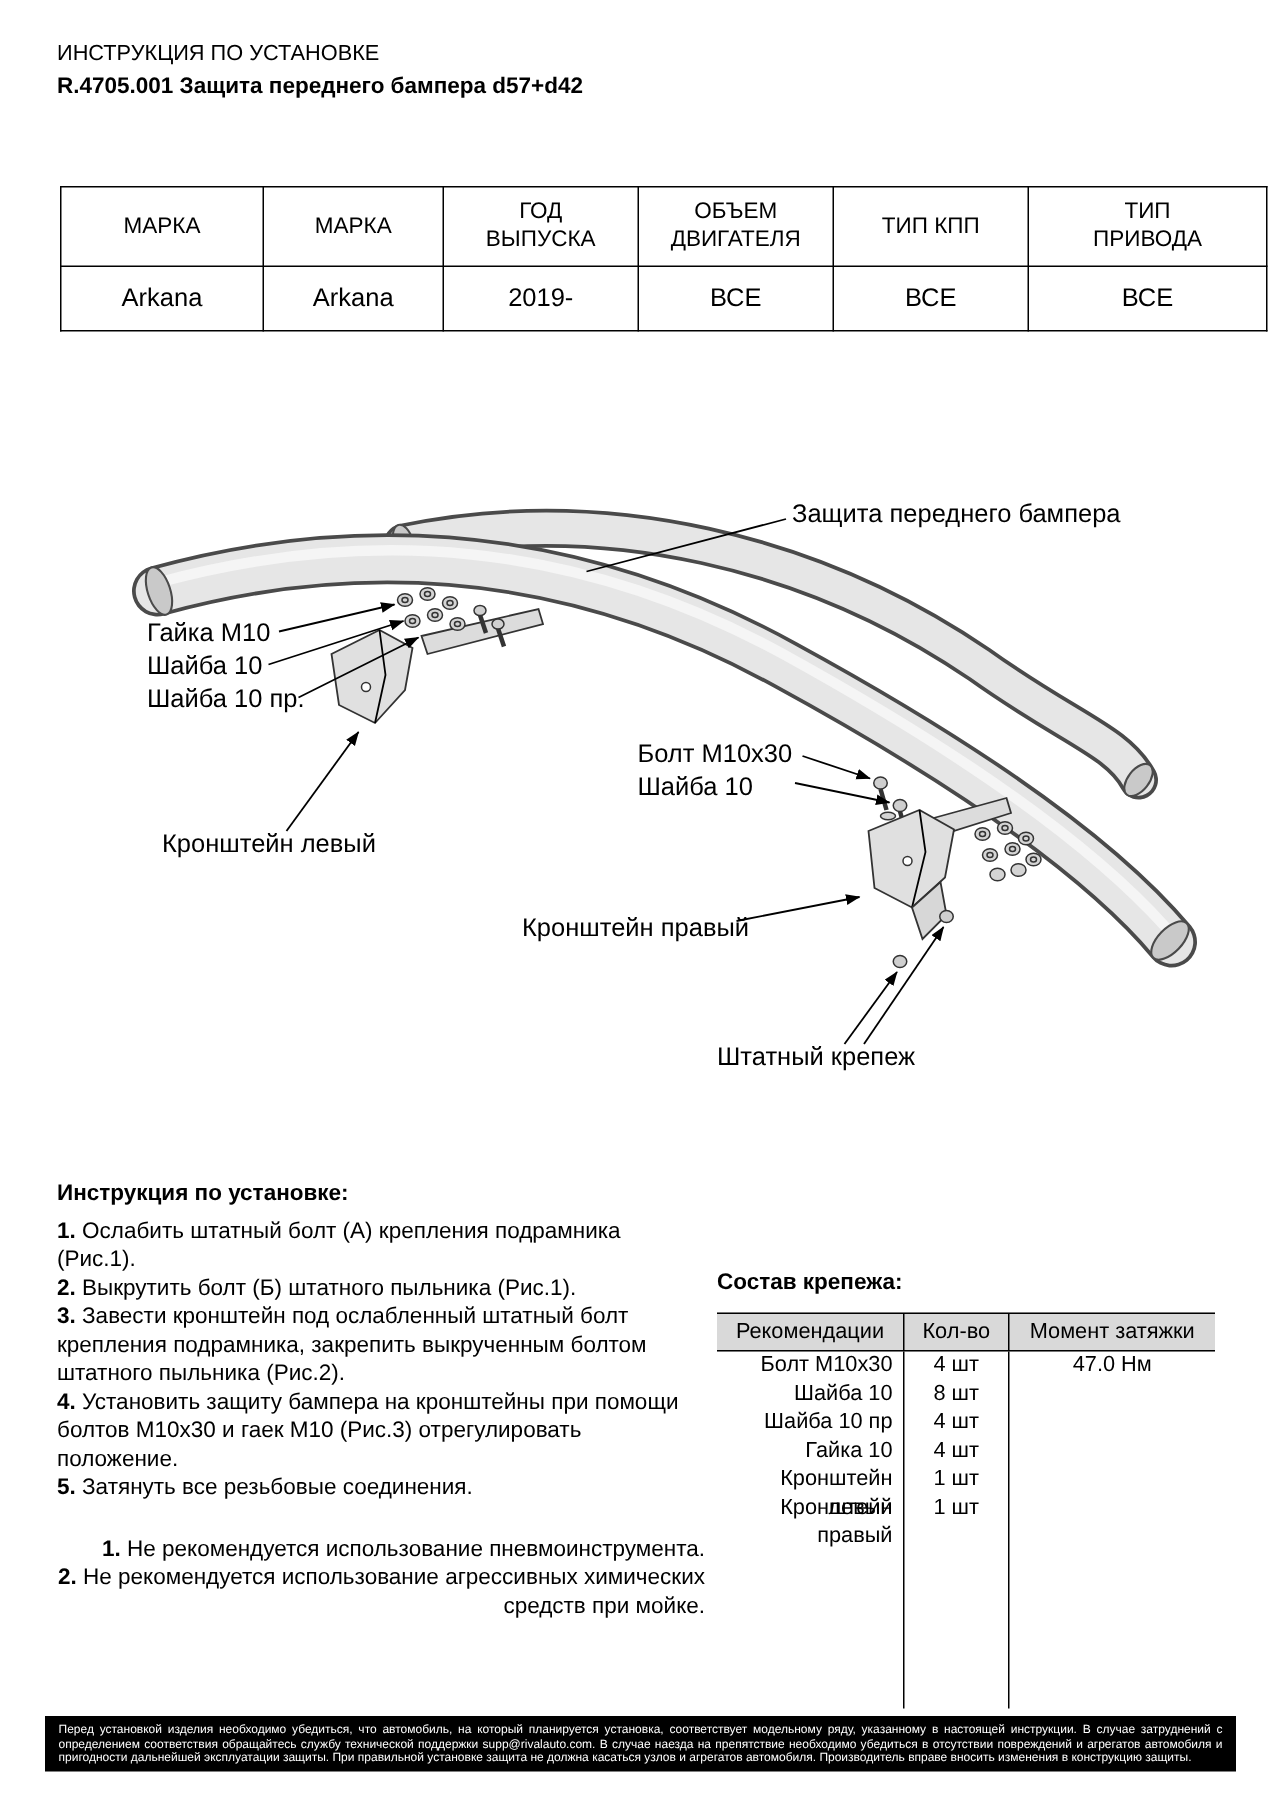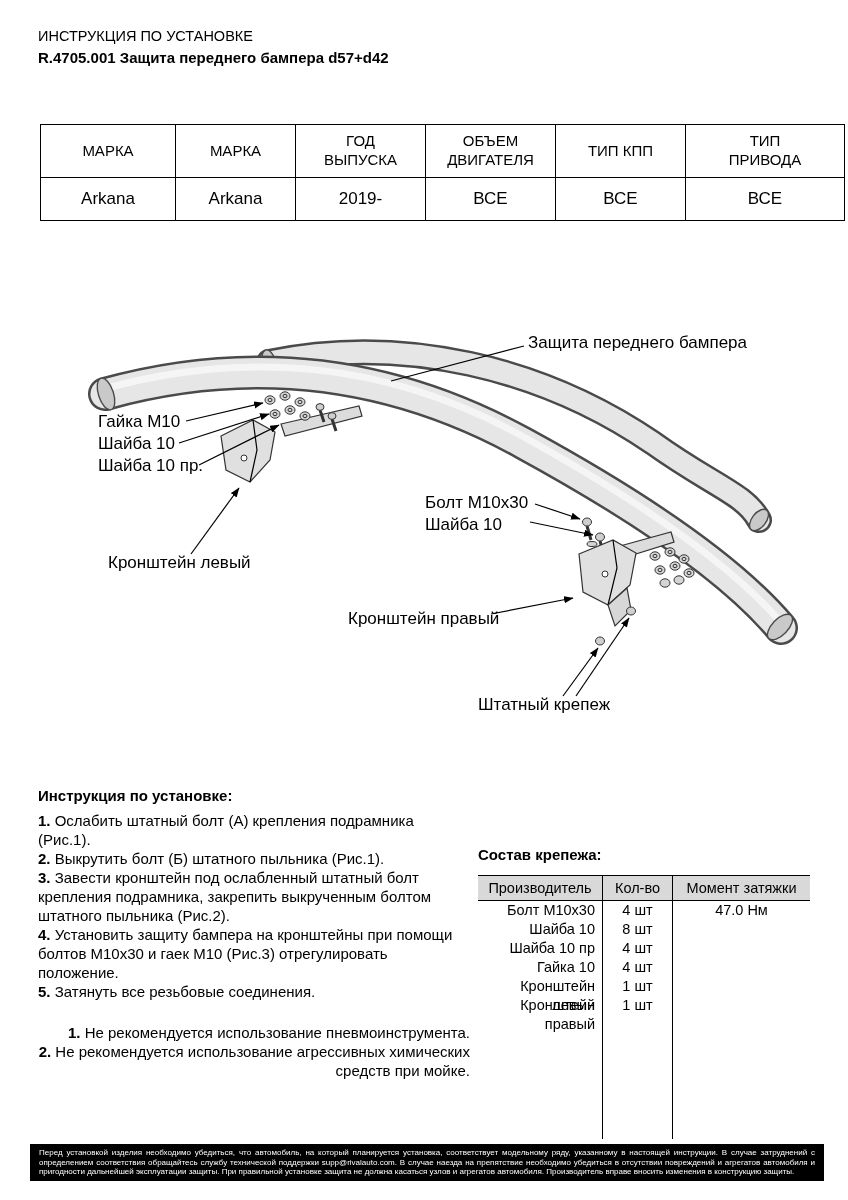--- a/index.html
+++ b/index.html
@@ -218,21 +218,21 @@
       <div class="rec-items">
         <div class="step"><b>1.</b> <span>Не рекомендуется использование пневмоинструмента.</span></div>
         <div class="step"><b>2.</b> <span>Не рекомендуется использование агрессивных химических средств при мойке.</span></div>
       </div>
     </div>
   </div>
 
   <div class="hw">
     <p class="hw-title">Состав крепежа:</p>
     <div class="hw-head">
-      <div class="hc col-name" style="text-align:center;padding-right:0;">Производитель</div>
+      <div class="hc col-name" style="text-align:center;padding-right:0;">Рекомендации</div>
       <div class="hc col-qty">Кол-во</div>
       <div class="hc col-trq">Момент затяжки</div>
     </div>
     <div class="hw-body">
       <div class="col-name">
         <span class="hw-line">Болт М10х30</span>
         <span class="hw-line">Шайба 10</span>
         <span class="hw-line">Шайба 10 пр</span>
         <span class="hw-line">Гайка 10</span>
         <span class="hw-line">Кронштейн левый</span>

